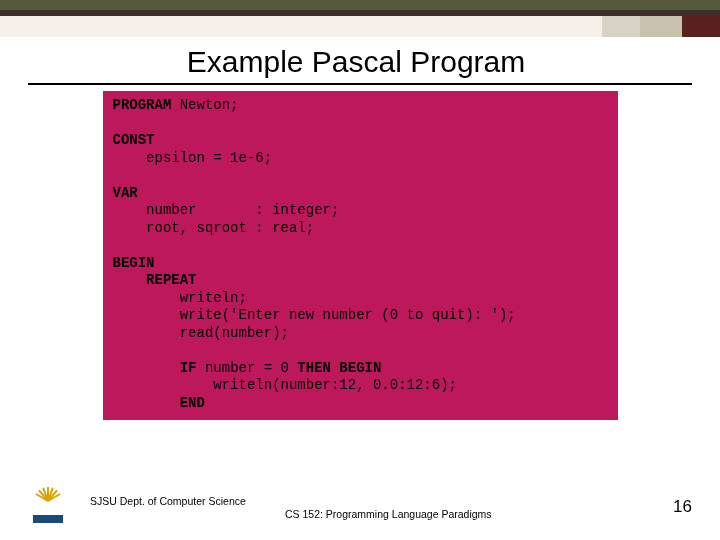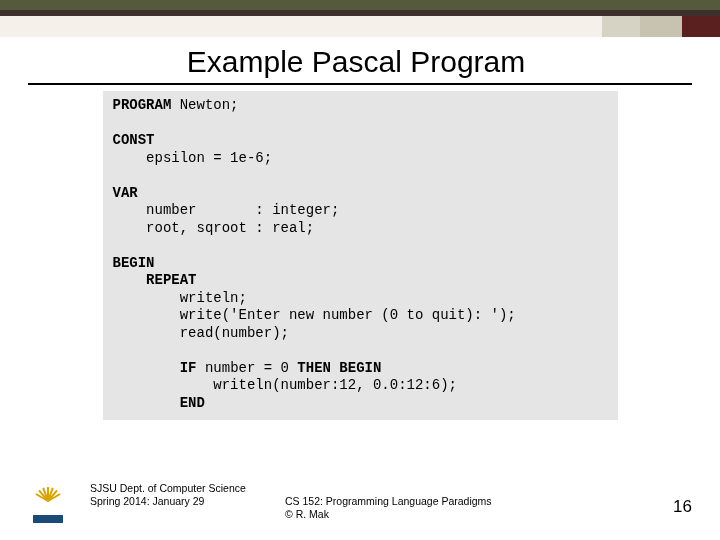--- a/index.html
+++ b/index.html
@@ -35,21 +35,21 @@
     margin: 8px 8px 4px 0;
     font-weight: normal;
     color: #000;
   }
   .title-underline {
     height: 2px;
     background: #000;
     margin: 0 28px 6px 28px;
   }
   .code-box {
-    background: #e5e5e5;
+    background: #be185d;
     margin: 0 auto;
     width: 495px;
     padding: 6px 10px 8px 10px;
   }
   .code-box pre {
     margin: 0;
     font-family: "Courier New", monospace;
     font-size: 14px;
     line-height: 1.25;
     white-space: pre;
@@ -166,20 +166,18 @@
       <span style="transform:rotate(-20deg)"></span>
       <span style="transform:rotate(0deg)"></span>
       <span style="transform:rotate(20deg)"></span>
       <span style="transform:rotate(40deg)"></span>
       <span style="transform:rotate(60deg)"></span>
     </div>
     <div class="bar"></div>
   </div>
   <div class="footer-left">
     <div>SJSU Dept. of Computer Science</div>
-    <div>Spring 2014: January 29</div>
   </div>
   <div class="footer-center">
     <div>CS 152: Programming Language Paradigms</div>
-    <div>© R. Mak</div>
   </div>
   <div class="footer-right">16</div>
 </div>
 
 </body></html>

